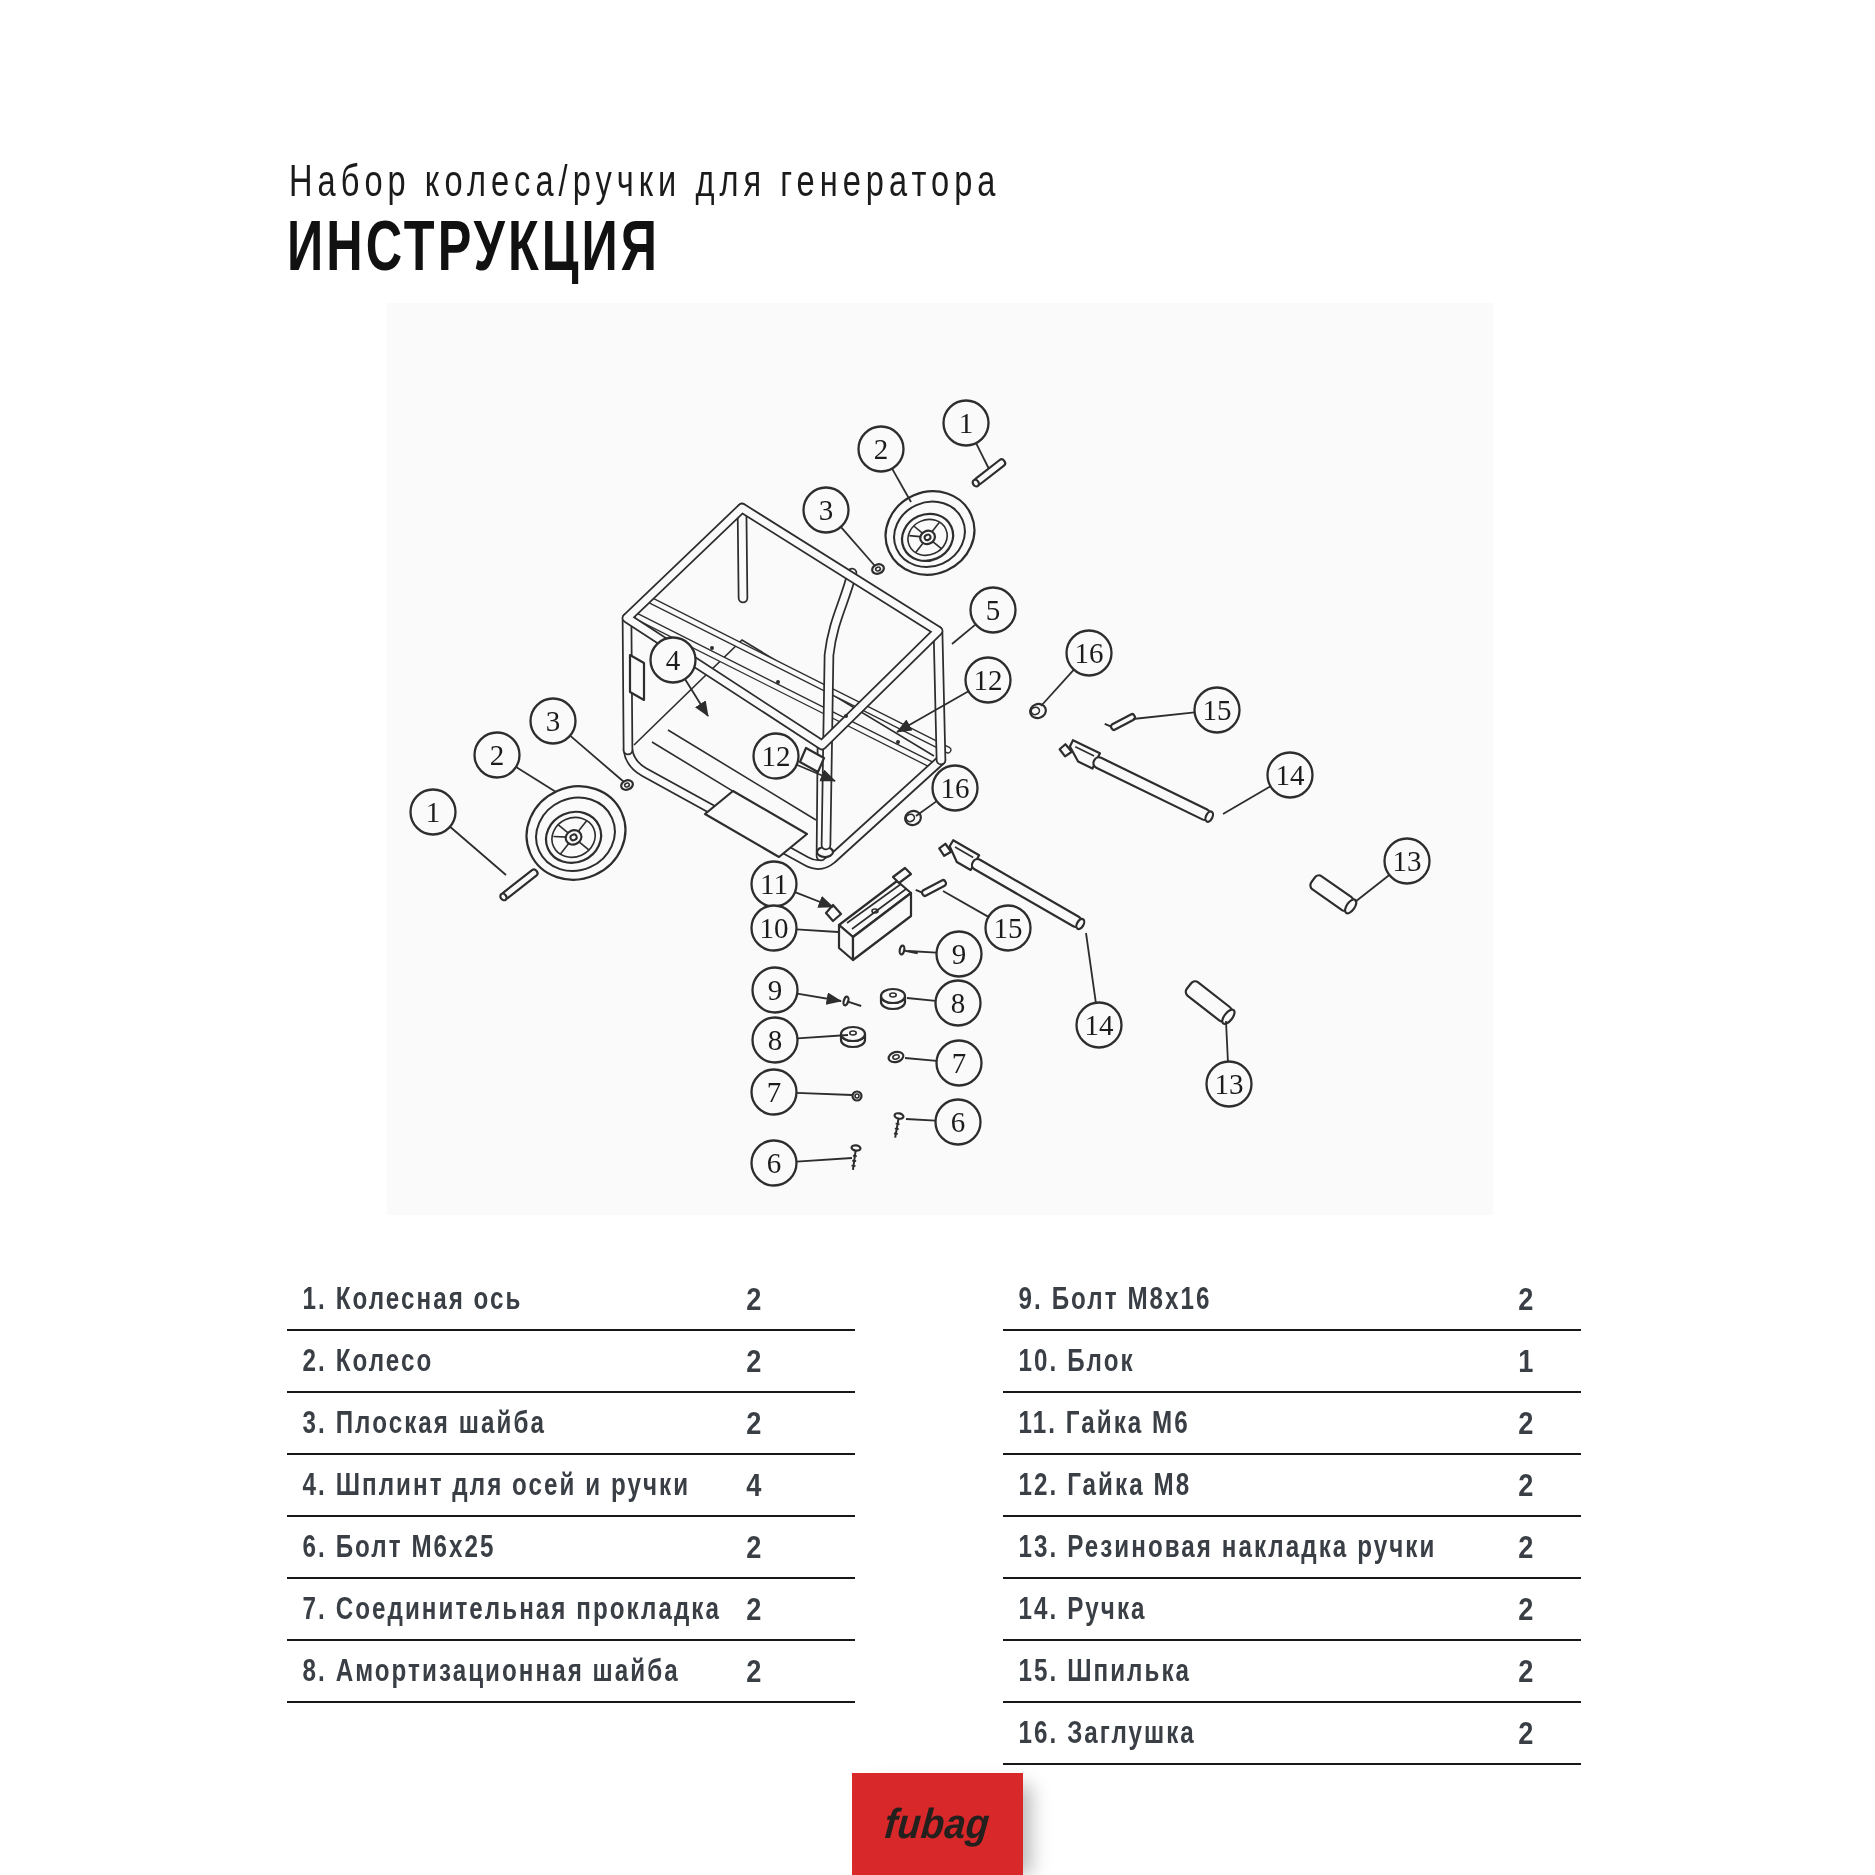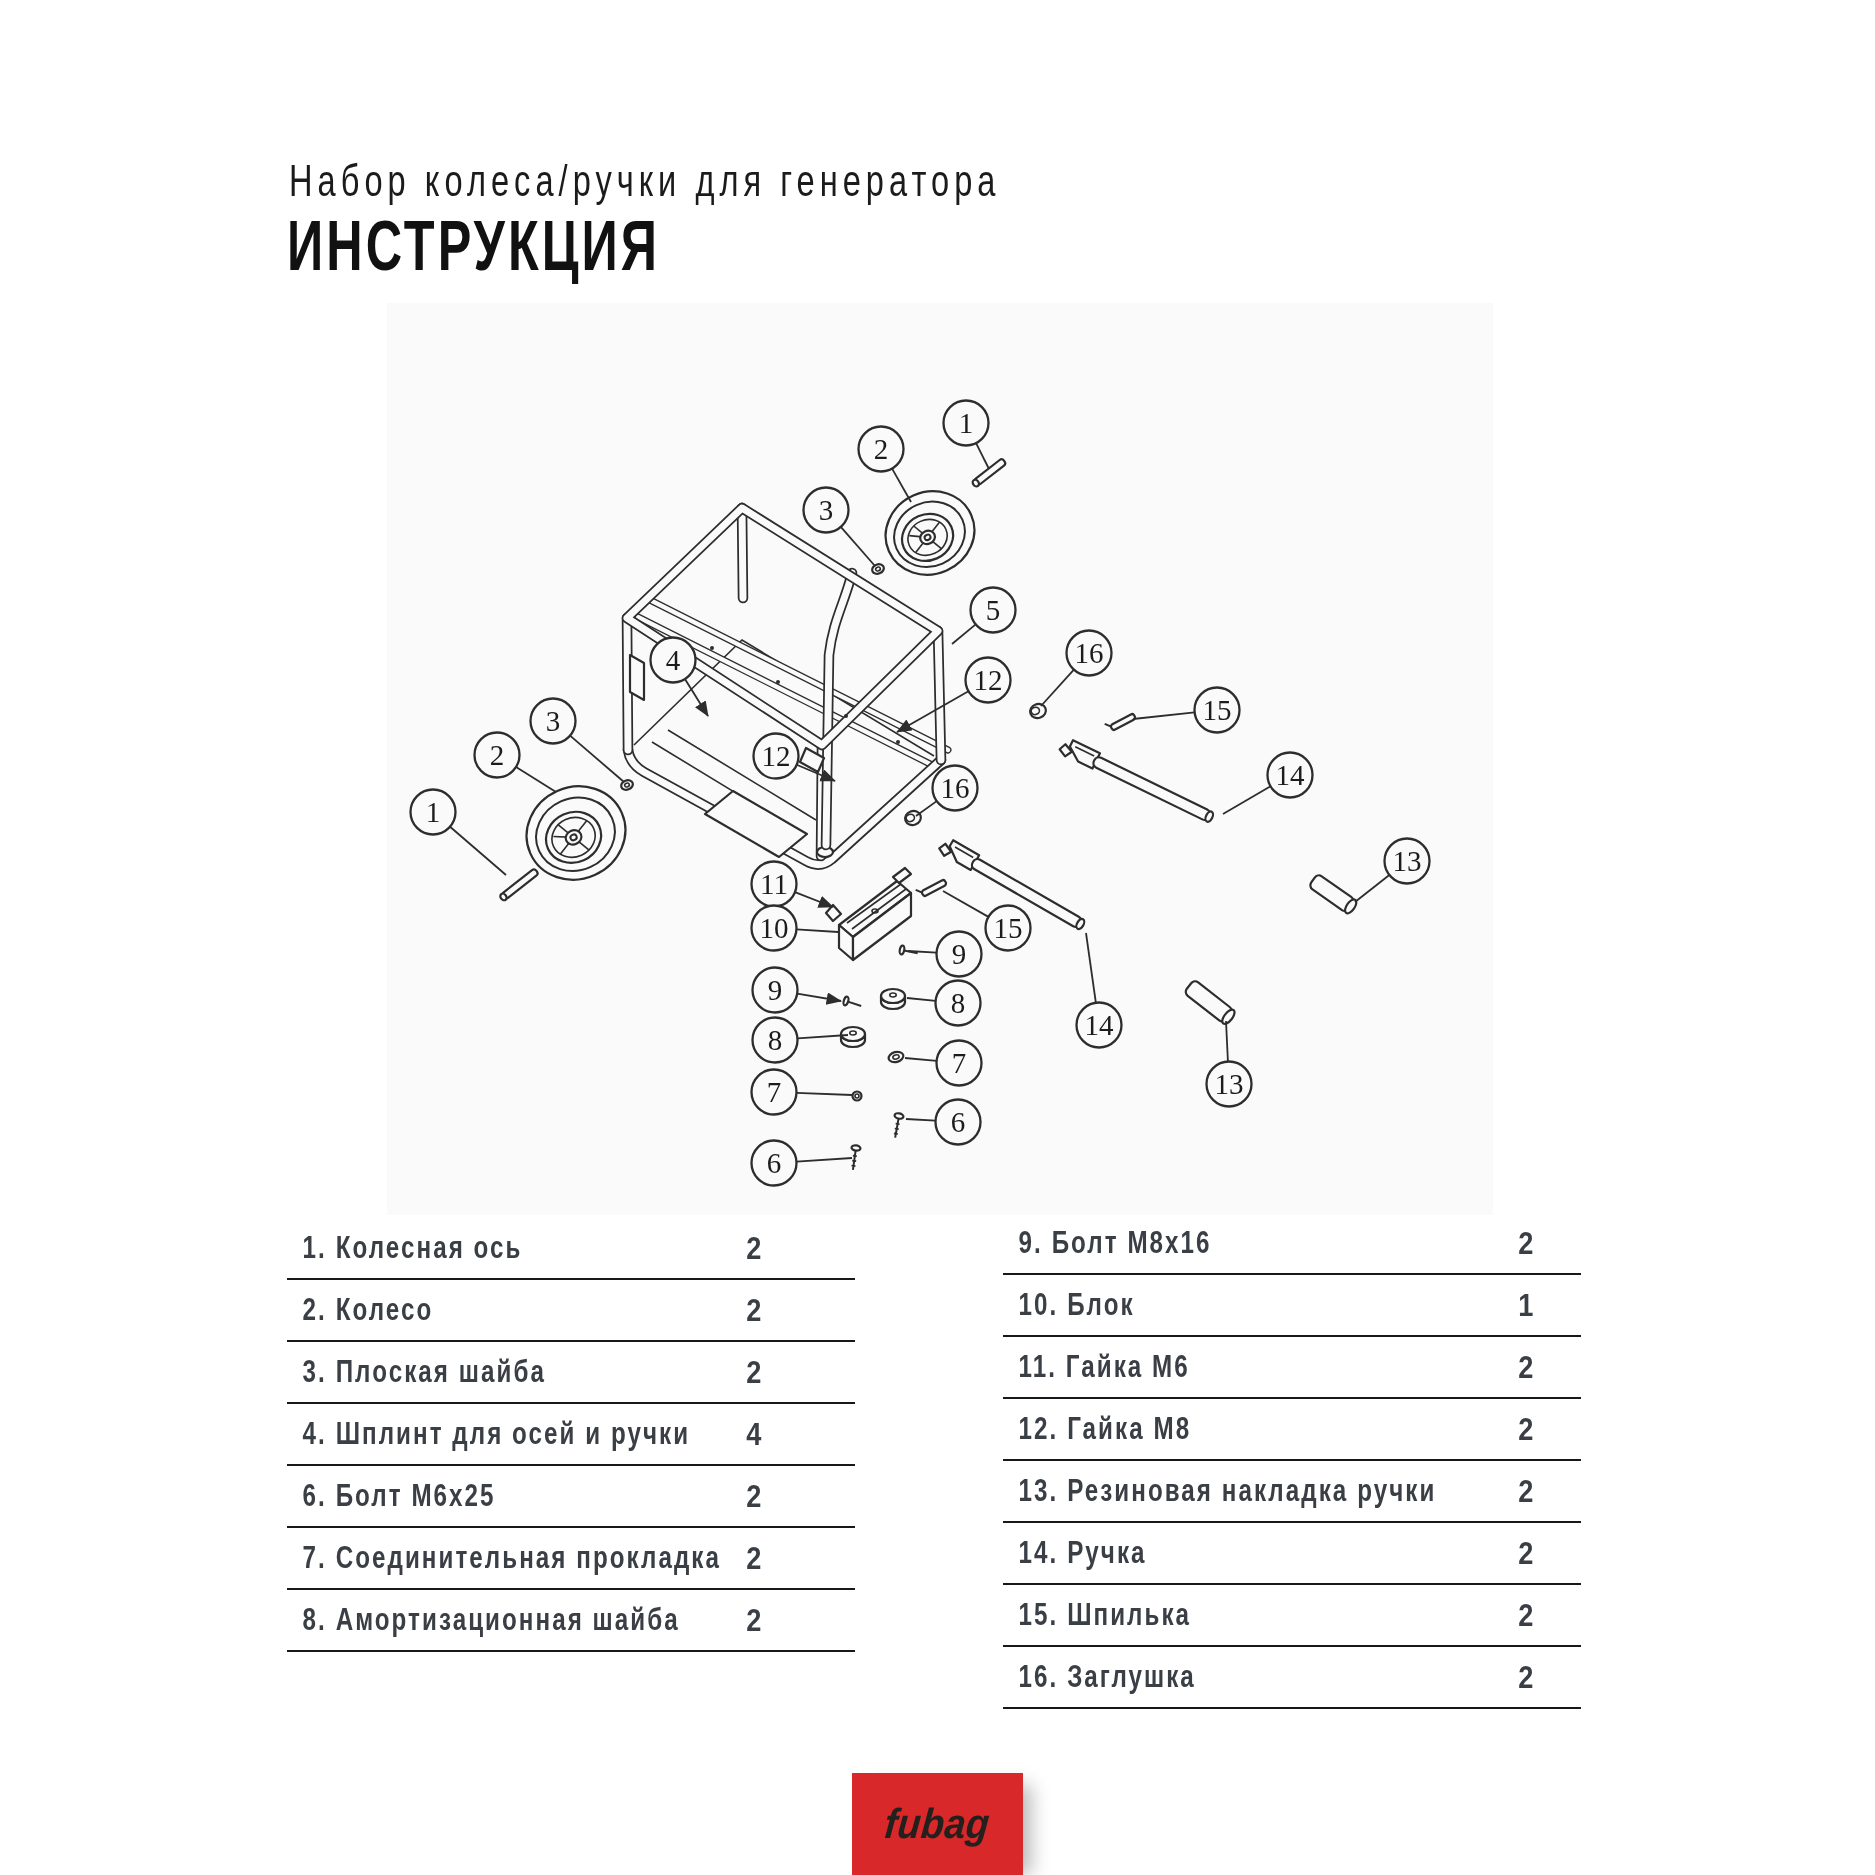--- a/index.html
+++ b/index.html
@@ -22,22 +22,22 @@
   .rI{fill:none;stroke:#fbfafb;stroke-width:4.4;stroke-linejoin:round;stroke-linecap:round;}
   .ln{fill:none;stroke:#2d2d2d;stroke-width:2;}
   .ln15{fill:none;stroke:#2d2d2d;stroke-width:1.6;}
   .fW{fill:#fbfafb;stroke:#2d2d2d;stroke-width:2.2;stroke-linejoin:round;}
   .leader{fill:none;stroke:#2d2d2d;stroke-width:1.8;}
   .callout-circle{fill:#fbfafb;stroke:#2d2d2d;stroke-width:2.3;}
   .callout-num{font-family:"Liberation Serif", serif;font-size:29px;fill:#1c1c1c;text-anchor:middle;}
 
   
   .parts-col{position:absolute;}
-  .parts-col.left{left:287px;top:1218px;width:568px;}
-  .parts-col.right{left:1003px;top:1213px;width:578px;}
+  .parts-col.left{left:287px;top:1269px;width:568px;}
+  .parts-col.right{left:1003px;top:1269px;width:578px;}
   .part-row{position:relative;height:60px;border-bottom:2.3px solid #17181a;display:flex;align-items:center;}
   .part-name{display:inline-block;padding-left:20px;font-size:31px;font-weight:700;color:#3a3f46;
              letter-spacing:.085em;transform:scaleX(.78);transform-origin:left center;white-space:nowrap;}
   .part-qty{position:absolute;top:50%;transform:translateY(-50%) scaleX(.85);font-size:32px;font-weight:700;color:#3a3f46;}
   .parts-col.left .part-qty{right:92px;}
   .parts-col.right .part-qty{right:46px;}
 
   
   .logo{position:absolute;left:852px;top:1773px;width:171px;height:102px;display:flex;align-items:center;
         justify-content:center;box-shadow:14px 6px 18px -6px rgba(0,0,0,.28);}

